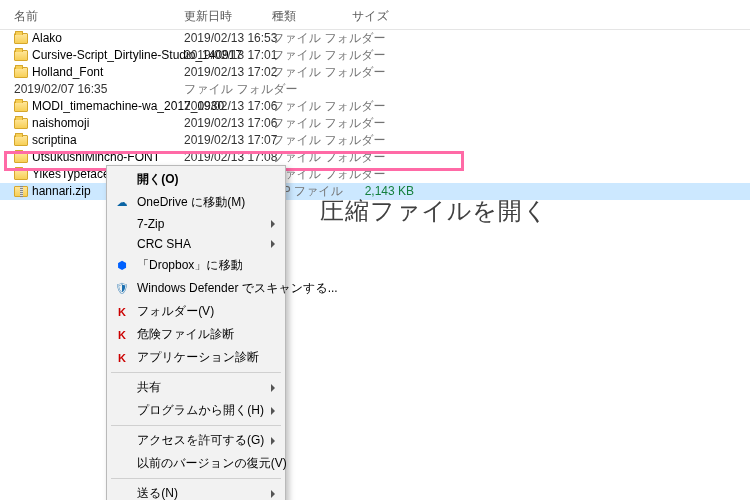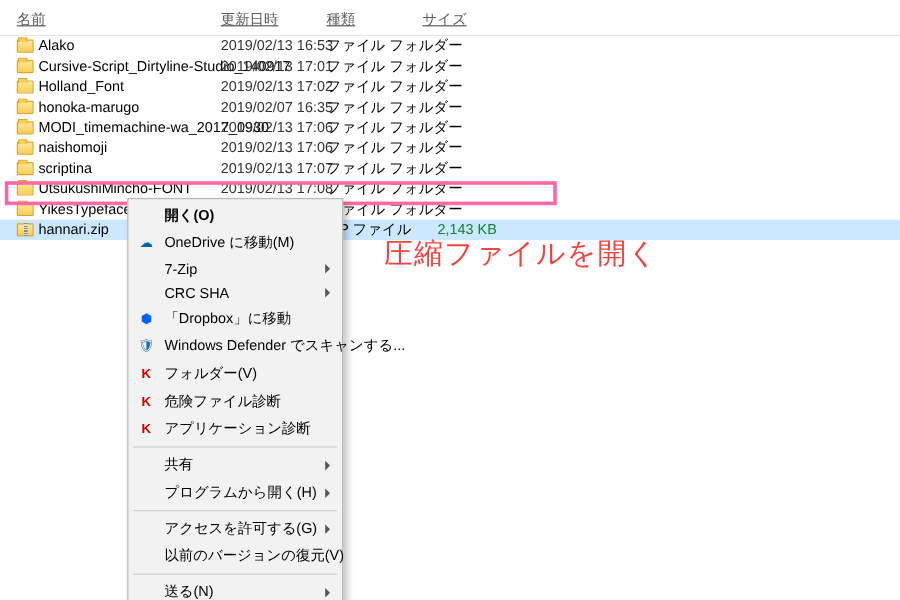--- a/index.html
+++ b/index.html
@@ -19,21 +19,20 @@
   }
   .cols-header {
     display: grid;
     grid-template-columns: 170px 88px 80px 70px;
     padding: 2px 0 2px 14px;
     border-bottom: 1px solid #e5e5e5;
     color: #5a5a5a;
   }
   .cols-header > div {
     padding: 2px 0;
-    text-decoration: underline;
   }
   .row {
     display: grid;
     grid-template-columns: 170px 88px 80px 70px;
     align-items: center;
     padding: 1px 0 1px 14px;
     line-height: 15px;
     white-space: nowrap;
   }
   .row.sel {
@@ -67,21 +66,21 @@
     position: relative;
   }
   .icon-zip::after {
     content:"";
     position:absolute;
     left:5px; top:-1px;
     width:3px; height:12px;
     background: repeating-linear-gradient(#888 0 1px,#ddd 1px 2px);
   }
   .date { color:#333; }
-  .type { color:#000000; }
+  .type { color:#737373; }
   .size { color:#15803d; text-align:right; padding-right:8px;}
   .highlight-box {
     position: absolute;
     left: 4px;
     width: 460px;
     height: 20px;
     top: 151px;
     border: 3px solid #ff6aa6;
     pointer-events: none;
   }
@@ -125,21 +124,21 @@
   }
   .ico-cloud { color:#0a64a4; }
   .ico-dropbox { color:#0061fe; }
   .ico-shield { color:#1a6fb0; }
   .ico-k { color:#c00; font-weight:bold; font-size:10px;}
   .annotation {
     position:absolute;
     left:320px;
     top:195px;
     font-size:24px;
-    color:#ef4444;
+    color:#404040;
     font-weight:400;
     letter-spacing:1px;
   }
 </style>
 </head>
 <body>
 
 <div class="explorer">
   <div class="cols-header">
     <div>名前</div>
@@ -169,24 +168,20 @@
       <div class="row">
         <div class="name-cell">
           <span class="icon-folder"></span>
           <span>Holland_Font</span>
         </div>
         <div class="date">2019/02/13 17:02</div>
         <div class="type">ファイル フォルダー</div>
         <div class="size"></div>
       </div>
       <div class="row">
-        <div class="name-cell">
-          <span class="icon-folder"></span>
-          <span>honoka-marugo</span>
-        </div>
         <div class="date">2019/02/07 16:35</div>
         <div class="type">ファイル フォルダー</div>
         <div class="size"></div>
       </div>
       <div class="row">
         <div class="name-cell">
           <span class="icon-folder"></span>
           <span>MODI_timemachine-wa_2017_0930</span>
         </div>
         <div class="date">2019/02/13 17:06</div>

